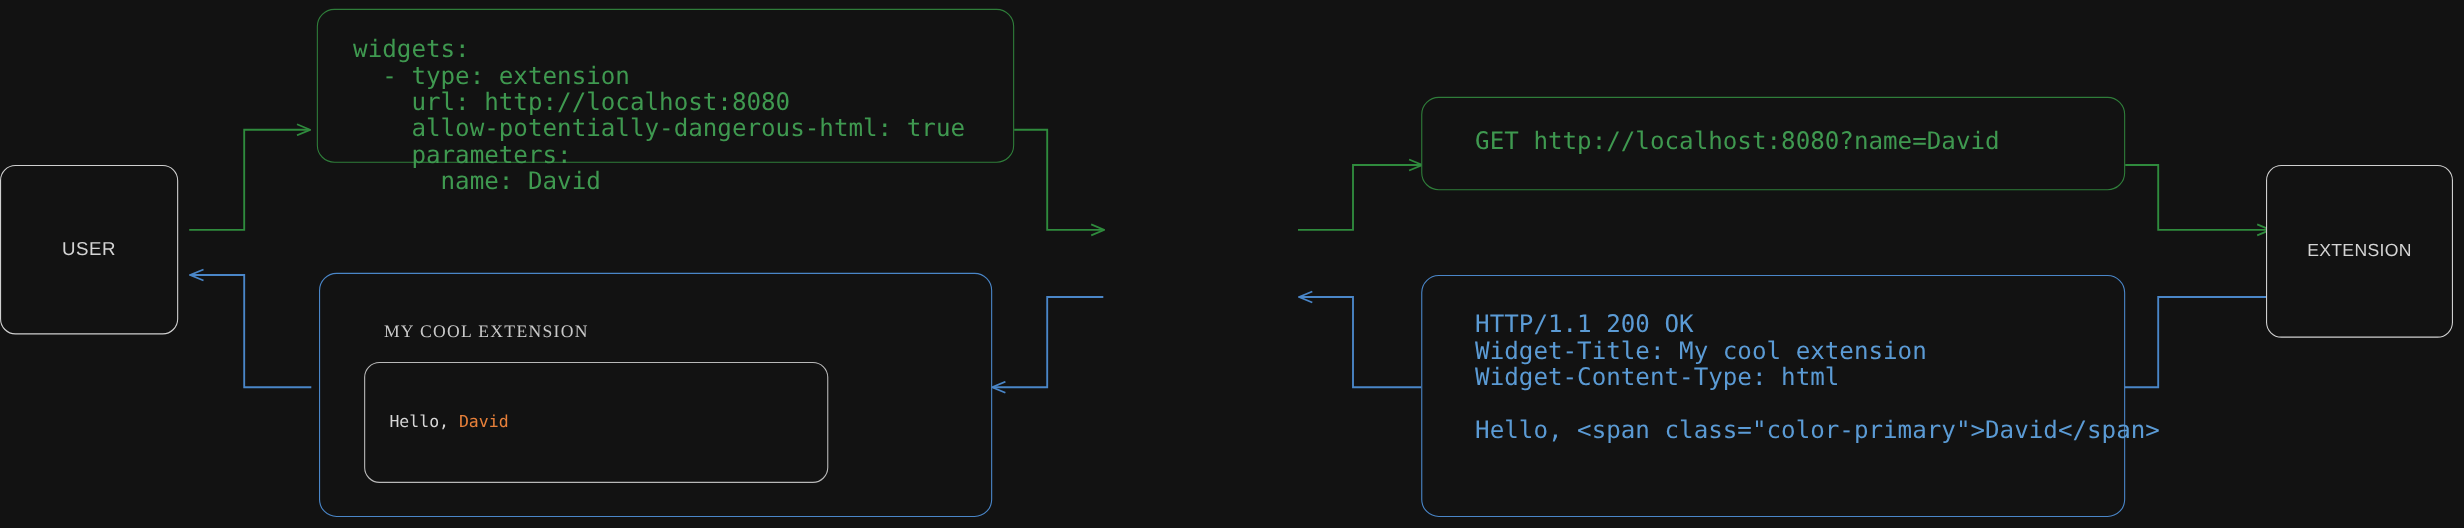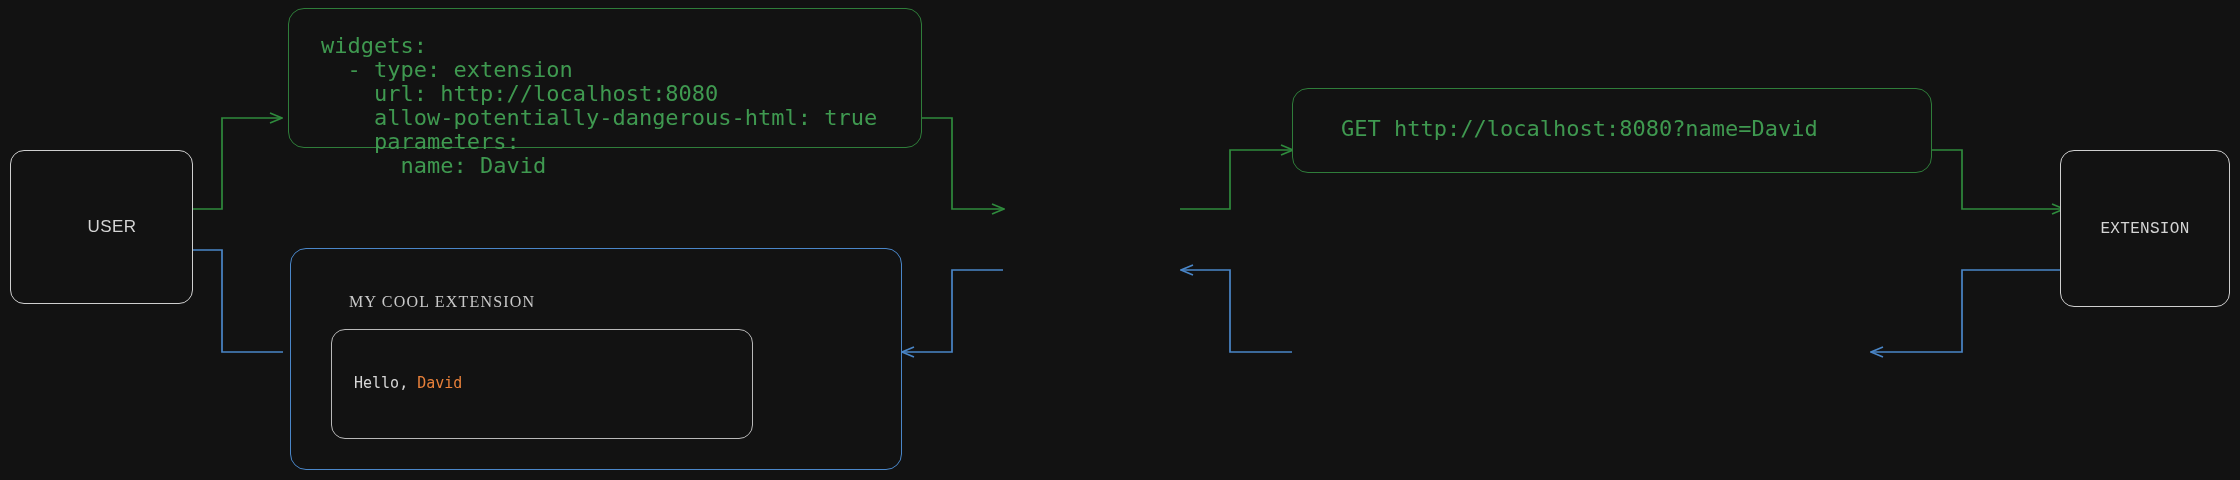--- a/index.html
+++ b/index.html
@@ -32,21 +32,21 @@
     align-items: center;
     justify-content: center;
     color: #d4d4d4;
   }
   .node-label-sans {
     font-family: "Liberation Sans", sans-serif;
     font-size: 17px;
     letter-spacing: 0.5px;
   }
   .node-label-mono {
-    font-family: Liberation Mono, monospace;
+    font-family: Liberation Sans, sans-serif;
     font-size: 16px;
     letter-spacing: 0.3px;
   }
   .box {
     position: absolute;
     border-radius: 16px;
     background: #121212;
     box-sizing: border-box;
   }
   .box-green { border: 1.6px solid #2f7d3a; }
@@ -109,21 +109,21 @@
 
     <path d="M2063,270 L1962,270 L1962,352 L1872,352" fill="none" stroke="#4a86c8" stroke-width="1.7" marker-end="url(#arrow-blue)"></path>
 
     <path d="M1292,352 L1230,352 L1230,270 L1182,270" fill="none" stroke="#4a86c8" stroke-width="1.7" marker-end="url(#arrow-blue)"></path>
 
     <path d="M1003,270 L952,270 L952,352 L903,352" fill="none" stroke="#4a86c8" stroke-width="1.7" marker-end="url(#arrow-blue)"></path>
 
     <path d="M283,352 L222,352 L222,250 L174,250" fill="none" stroke="#4a86c8" stroke-width="1.7" marker-end="url(#arrow-blue)"></path>
   </svg>
 
-  <div class="node" style="left:10px; top:150px; width:160px; height:152px;padding-left:21px;">
+  <div class="node" style="left:0; top:150px; width:160px; height:152px;">
     <span class="node-label-sans">USER</span>
   </div>
 
 
   <div class="node" style="left:2060px; top:150px; width:168px; height:155px;">
     <span class="node-label-mono">EXTENSION</span>
   </div>
 
   <div class="box box-green" style="left:288px; top:8px; width:634px; height:140px;">
     <pre class="code code-green" style="position:absolute; left:32px; top:25px;">widgets:
@@ -131,20 +131,27 @@
     url: http://localhost:8080
     allow-potentially-dangerous-html: true
     parameters:
       name: David</pre>
   </div>
 
   <div class="box box-green" style="left:1292px; top:88px; width:640px; height:85px;">
     <pre class="code code-green" style="position:absolute; left:48px; top:28px;">GET http://localhost:8080?name=David</pre>
   </div>
 
+  <div class="box box-blue" style="left:1292px; top:250px; width:640px; height:220px;">
+    <pre class="code code-blue" style="position:absolute; left:48px; top:33px;">HTTP/1.1 200 OK
+Widget-Title: My cool extension
+Widget-Content-Type: html
+
+Hello, &lt;span class="color-primary"&gt;David&lt;/span&gt;</pre>
+  </div>
 
   <div class="box box-blue" style="left:290px; top:248px; width:612px; height:222px;">
     <span class="widget-title" style="left:58px; top:44px;">MY COOL EXTENSION</span>
     <div class="widget-card" style="left:40px; top:80px; width:422px; height:110px;">
       <span class="widget-card-text" style="left:22px; top:44px;"><span>Hello, </span><span class="accent-name">David</span></span>
     </div>
   </div>
 
 </div>
 

